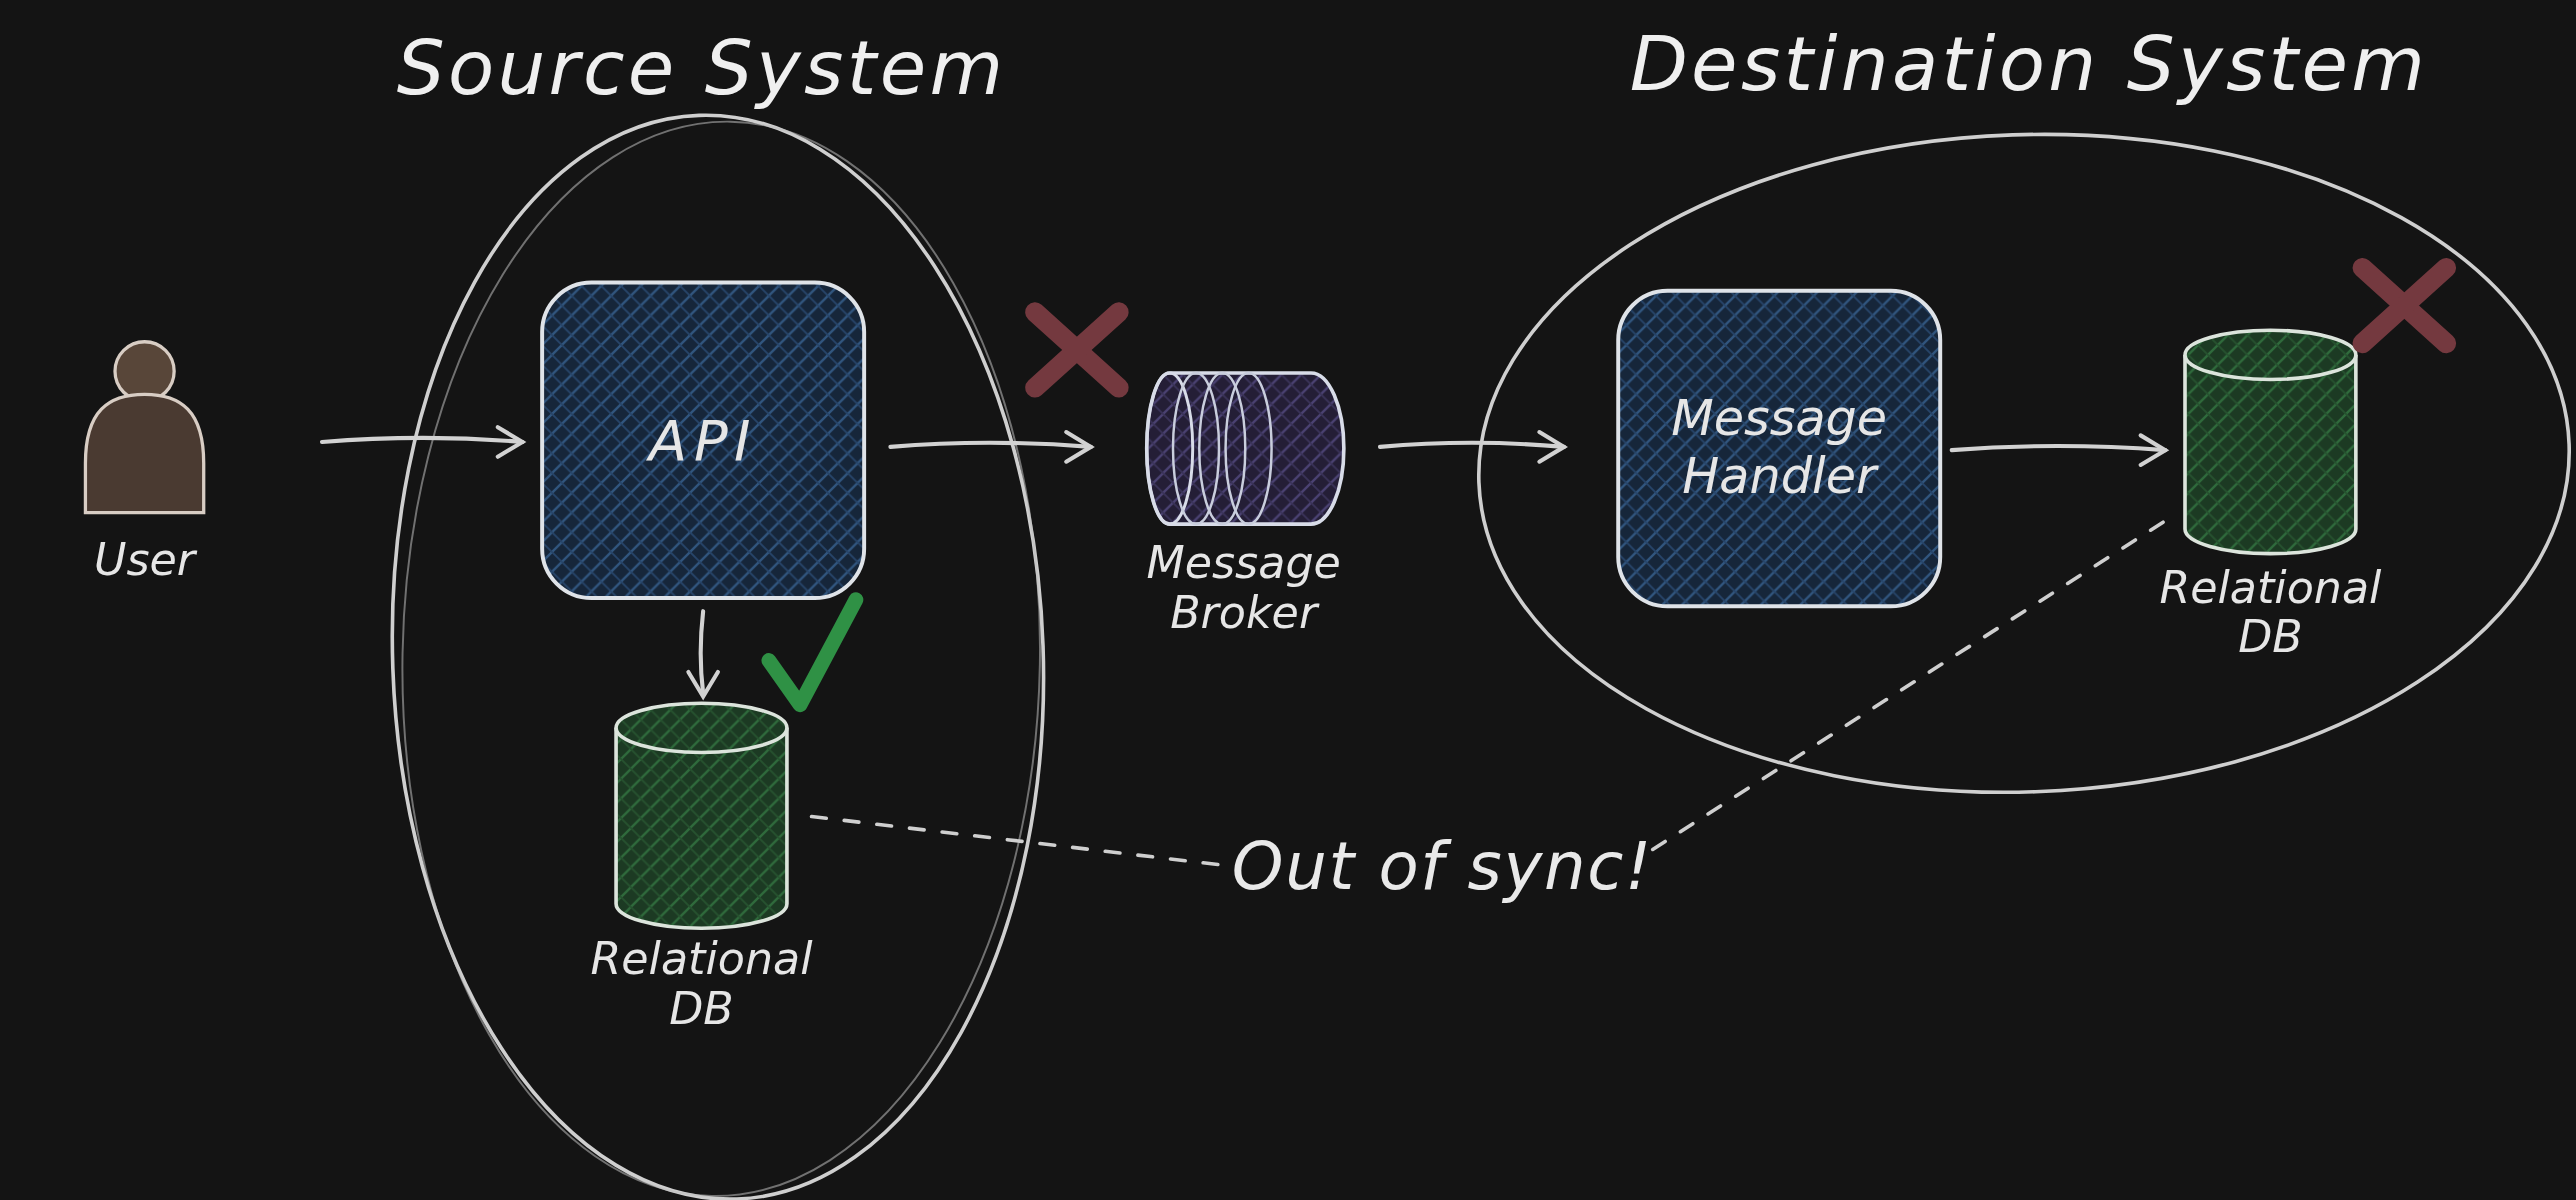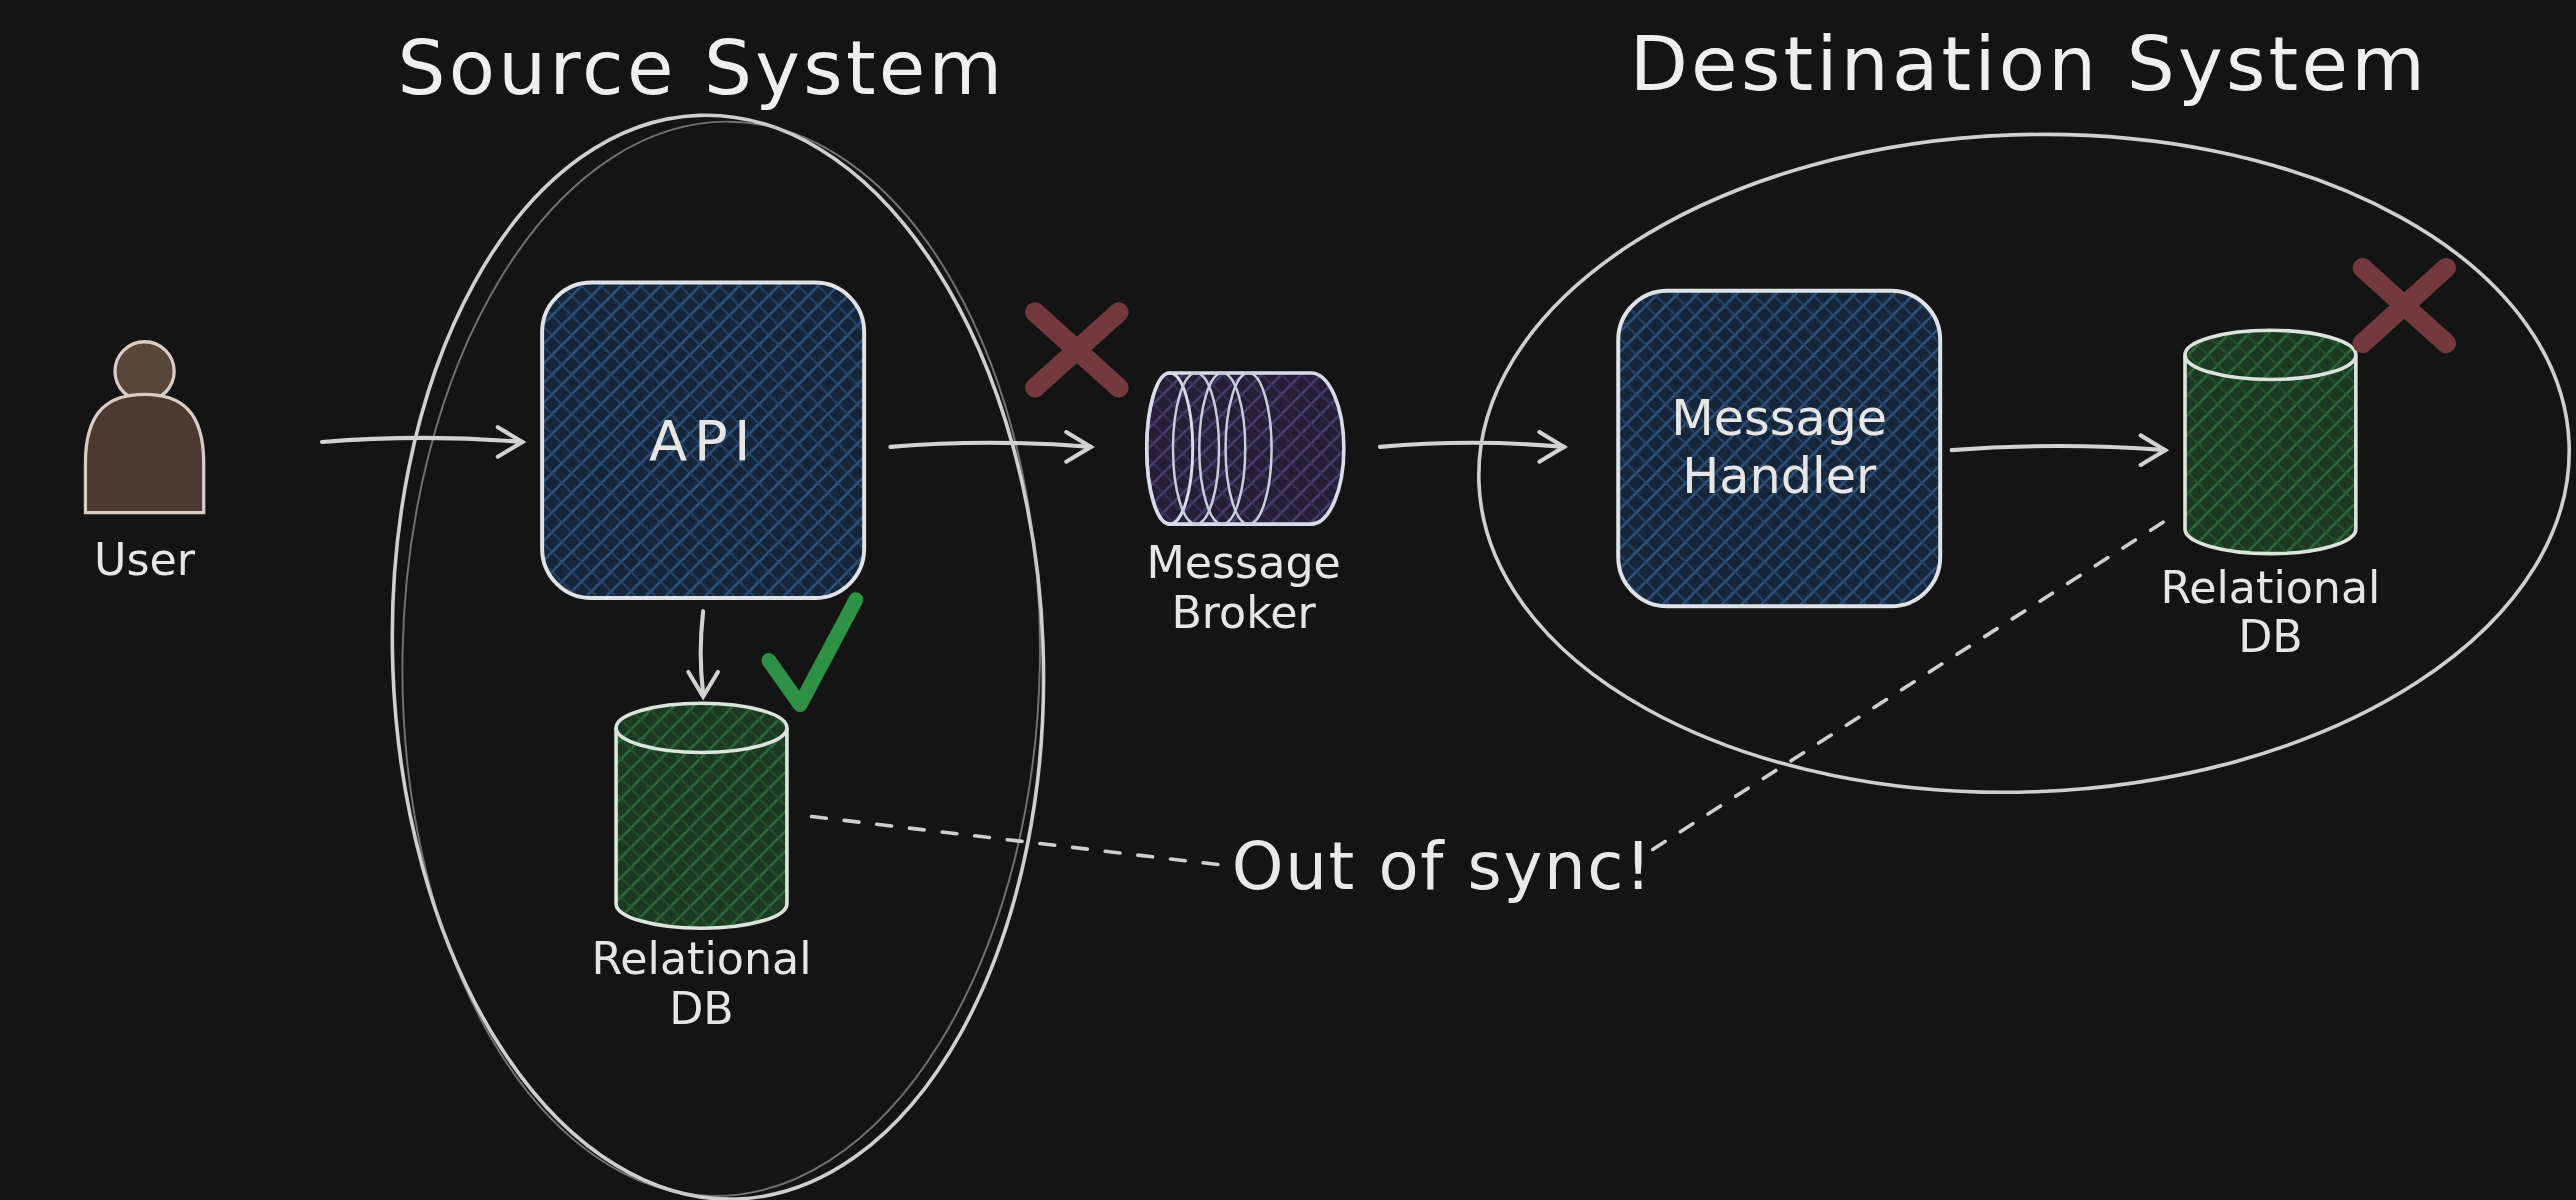--- a/index.html
+++ b/index.html
@@ -17,21 +17,21 @@
   }
   .title{font-size:46px;letter-spacing:2px;fill:#efefef;}
   .node-label{font-size:27px;fill:#e6e6e6;}
   .api-label{font-size:34px;letter-spacing:4px;}
   .handler-label{font-size:30px;}
   .caption{font-size:40px;letter-spacing:1px;}
 </style>
 </head>
 <body>
 
-<div style="width:2112px;height:1201px;">
+<div style="width:2112px;height:1201px;font-style:italic;">
 <svg width="2576" height="1201" viewBox="0 0 1568 731" preserveAspectRatio="none" xmlns="http://www.w3.org/2000/svg">
 
   <defs>
     <pattern id="hatch-blue" width="12" height="12" patternUnits="userSpaceOnUse">
       <rect width="12" height="12" fill="#16263a"></rect>
       <path d="M0,12 L12,0 M-3,3 L3,-3 M9,15 L15,9" stroke="#31567f" stroke-width="1.4"></path>
       <path d="M0,0 L12,12 M-3,9 L3,15 M9,-3 L15,3" stroke="#27456a" stroke-width="1.1"></path>
     </pattern>
     <pattern id="hatch-green" width="12" height="12" patternUnits="userSpaceOnUse">
       <rect width="12" height="12" fill="#1c3a23"></rect>

